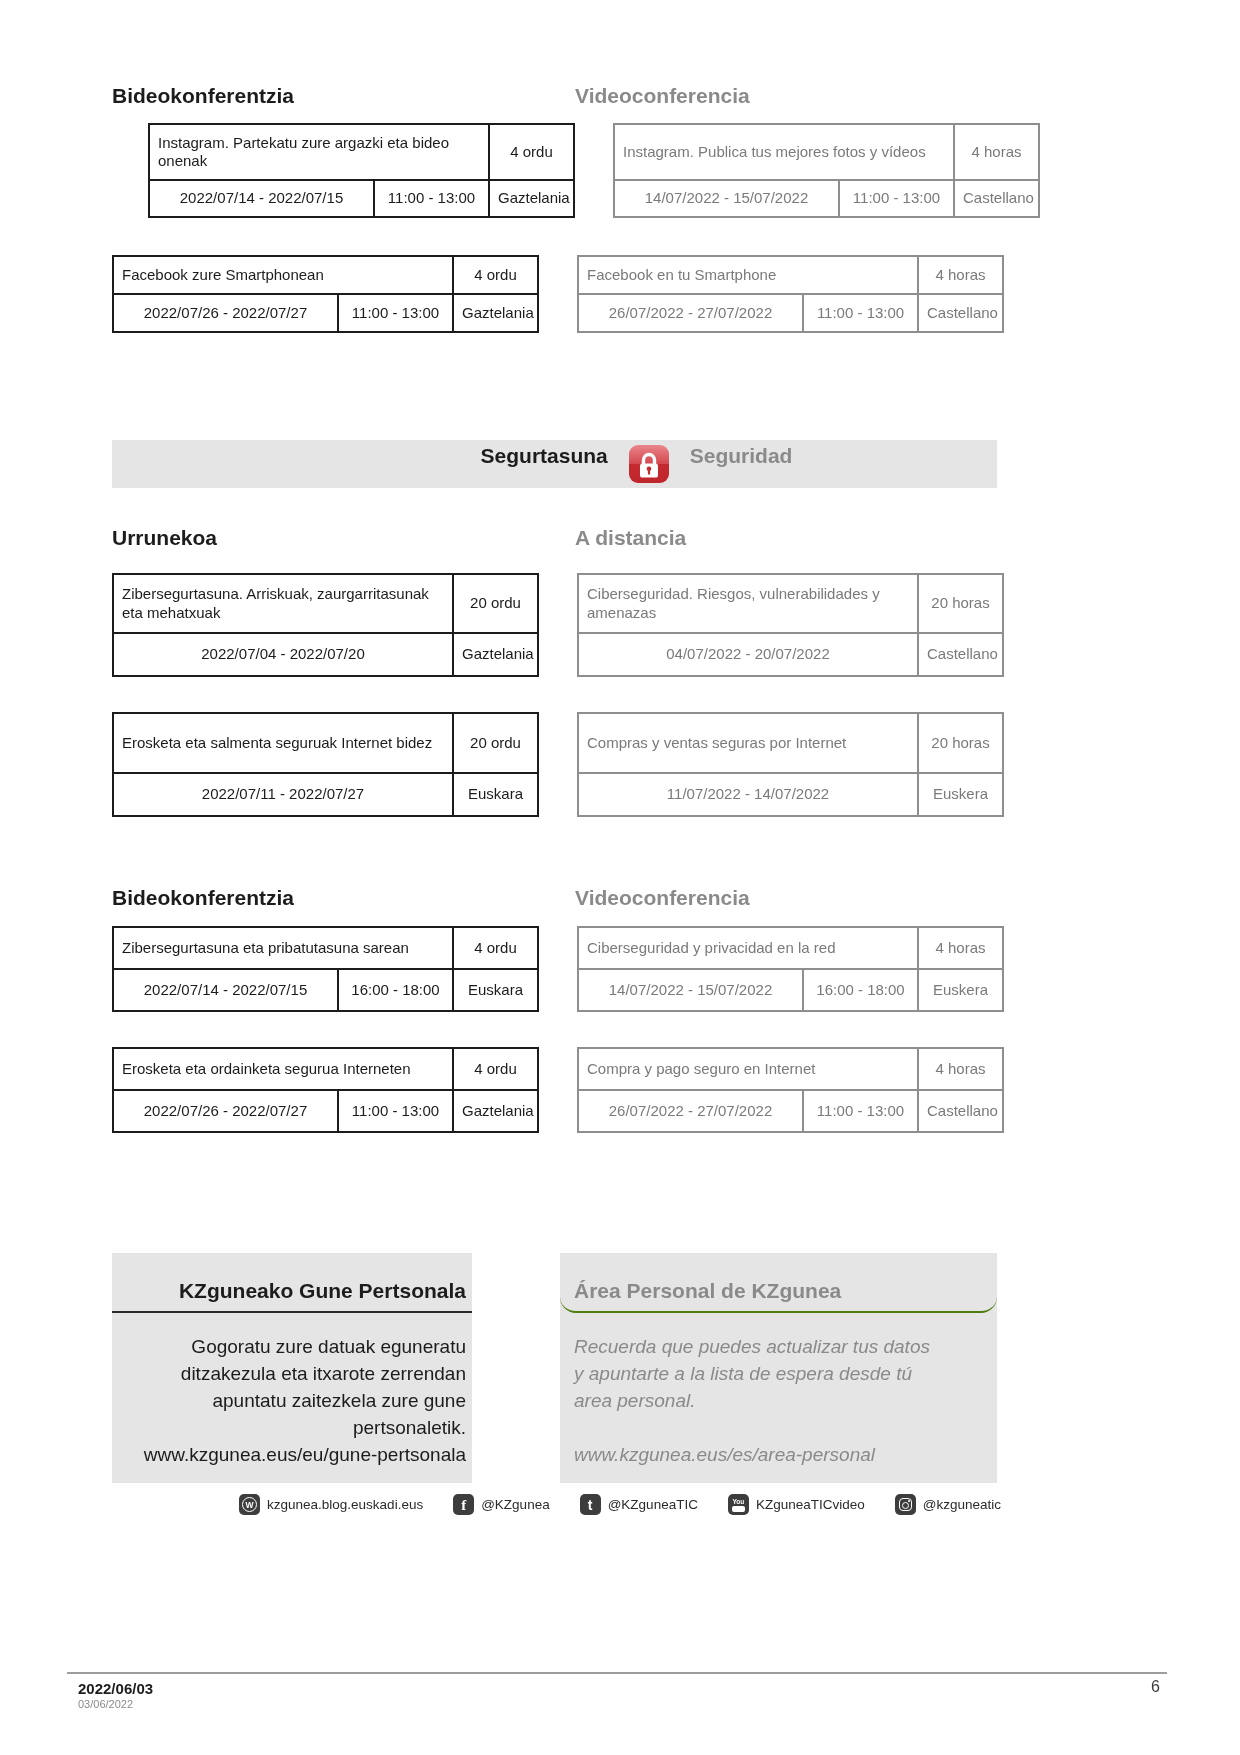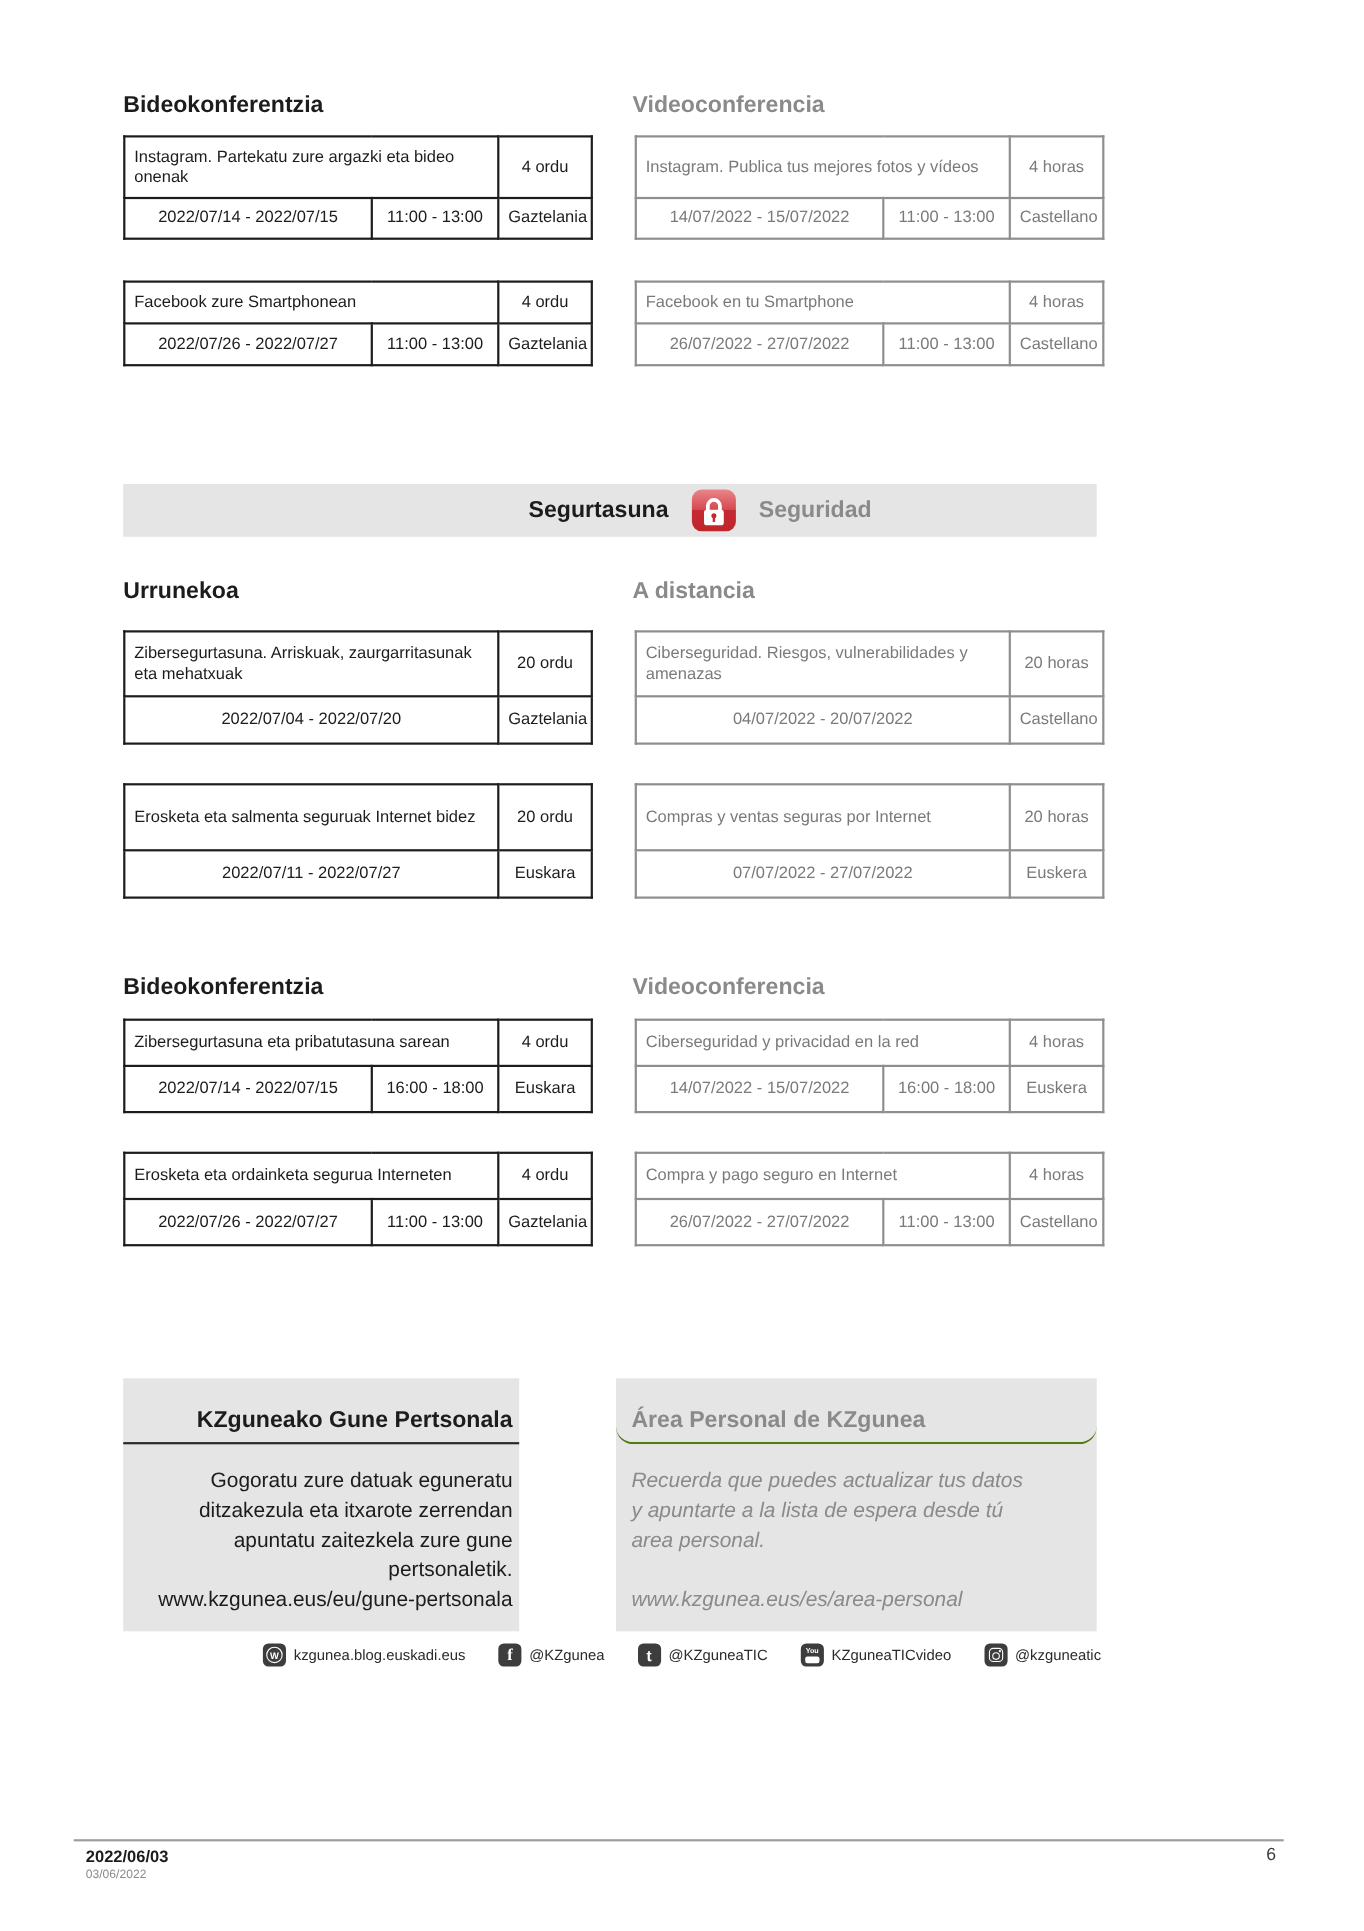--- a/index.html
+++ b/index.html
@@ -25,21 +25,21 @@
   
   .tbl-a tr:nth-child(1) td{height:50px;} .tbl-a tr:nth-child(2) td{height:31px;}
   .tbl-b tr:nth-child(1) td{height:32px;} .tbl-b tr:nth-child(2) td{height:32px;}
   .tbl-c tr:nth-child(1) td{height:53px;} .tbl-c tr:nth-child(2) td{height:37px;}
   .tbl-d tr:nth-child(1) td{height:54px;} .tbl-d tr:nth-child(2) td{height:37px;}
   .tbl-e tr:nth-child(1) td{height:36px;} .tbl-e tr:nth-child(2) td{height:36px;}
 
   
   .banner{position:absolute;left:112px;top:440px;width:885px;height:48px;background:#e5e5e5;
           display:flex;align-items:center;justify-content:center;}
-  .banner-inner{display:flex;align-items:center;gap:20px;transform:translateX(64px);margin-left:36px;}
+  .banner-inner{display:flex;gap:20px;transform:translateX(64px);margin-left:36px;}
   .banner-word{font-size:21px;font-weight:bold;}
   .banner-word.dark{color:#1c1c1c;}
   .banner-word.gray{color:#8a8a8a;}
 
   
   .panel{position:absolute;top:1253px;height:230px;background:#e5e5e5;box-sizing:border-box;}
   .panel.left{left:112px;width:360px;}
   .panel.right{left:560px;width:437px;}
   .panel-head{height:60px;display:flex;align-items:flex-end;box-sizing:border-box;padding-bottom:8px;}
   .panel.left .panel-head{justify-content:flex-end;padding-right:6px;border-bottom:2px solid #2a2a2a;}
@@ -80,21 +80,21 @@
 </head>
 <body>
 
 <div class="page">
 
   <div class="row" style="top:84px;">
     <div class="cell sec-head dark">Bideokonferentzia</div>
     <div class="cell sec-head gray">Videoconferencia</div>
   </div>
 
-  <div class="row" style="top:123px;">
+  <div class="row" style="top:123px;margin-left:36px;">
     <table class="tbl dark tbl-a cell">
       <colgroup>
           <col style="width:225px">
           <col style="width:115px">
           <col style="width:85px">
         </colgroup>
       <tbody>
           <tr>
             <td class="td-title" colspan="2">Instagram. Partekatu zure argazki eta bideo onenak</td>
           <td class="td-c">4 ordu</td>
@@ -250,21 +250,21 @@
       <colgroup>
           <col style="width:340px">
           <col style="width:85px">
         </colgroup>
       <tbody>
           <tr>
             <td class="td-title">Compras y ventas seguras por Internet</td>
           <td class="td-c">20 horas</td>
           </tr>
       <tr>
-            <td class="td-c">07/07/2022 - 27/07/2022</td>
+            <td class="td-c">11/07/2022 - 14/07/2022</td>
           <td class="td-c">Euskera</td>
           </tr>
     </tbody>
       </table>
   </div>
 
   <div class="row" style="top:886px;">
     <div class="cell sec-head dark">Bideokonferentzia</div>
     <div class="cell sec-head gray">Videoconferencia</div>
   </div>

